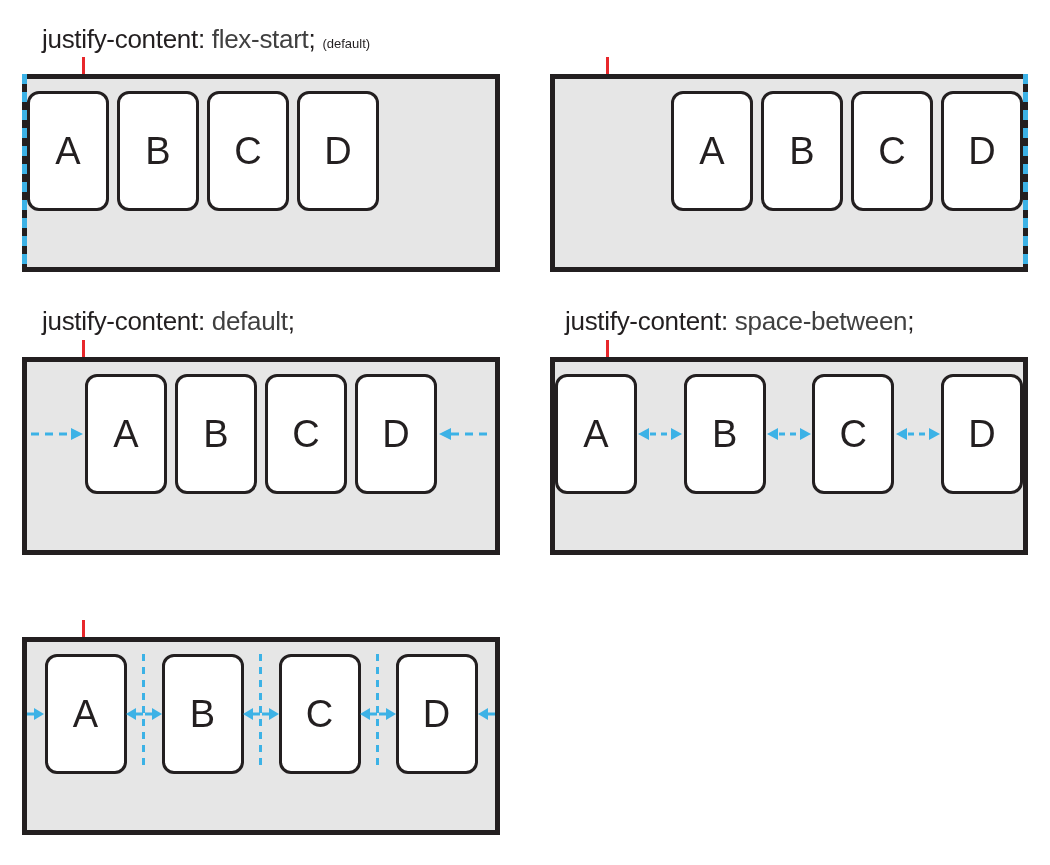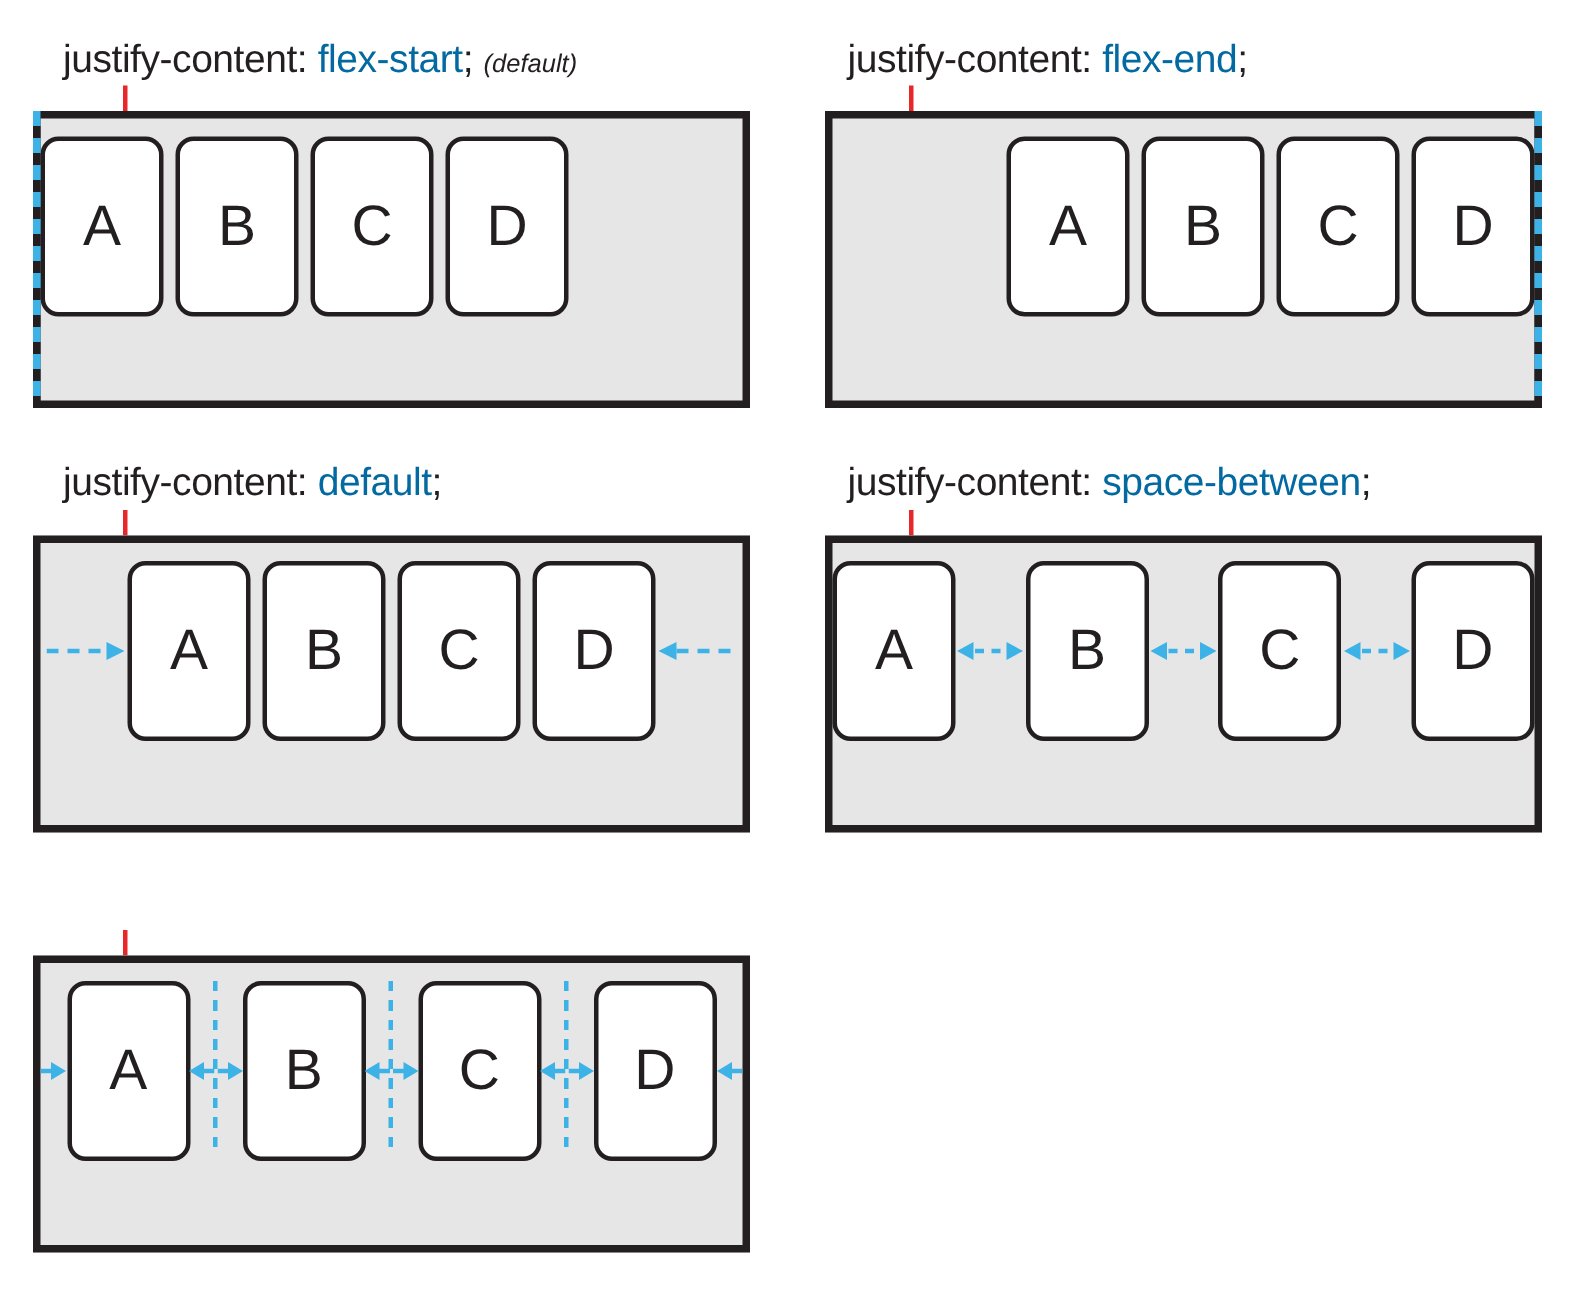--- a/index.html
+++ b/index.html
@@ -1,22 +1,22 @@
 <!DOCTYPE html>
 <html><head>
 <meta charset="utf-8">
 <style>
   html,body{margin:0;padding:0;background:#ffffff;}
   .page{
     position:relative;width:1050px;height:865px;background:#ffffff;
     font-family:"Liberation Sans", sans-serif;color:#231f20;overflow:hidden;
   }
   .title{position:absolute;font-size:26px;letter-spacing:-0.3px;white-space:nowrap;color:#231f20;}
-  .title .val{color:#0369a1;}
-  .title .note{font-size:17px;margin-left:7px;letter-spacing:0;font-style:italic;}
+  .title .val{color:#404040;}
+  .title .note{font-size:13px;margin-left:7px;letter-spacing:0;}
   .tick{position:absolute;width:3px;height:17px;background:#e8272b;}
   .flexbox{
     position:absolute;width:478px;height:198px;box-sizing:border-box;
     background:#e6e6e6;border:5px solid #231f20;
     display:flex;align-items:flex-start;padding-top:12px;
   }
   .fb-start{justify-content:flex-start;gap:8px;}
   .fb-end{justify-content:flex-end;gap:8px;}
   .fb-center{justify-content:center;gap:8px;}
   .fb-between{justify-content:space-between;}
@@ -48,21 +48,20 @@
   <div class="title" style="left:42px;top:24px"><span class="prop">justify-content: </span><span class="val">flex-start</span><span class="prop">;</span><span class="note">(default)</span></div>
   <div class="tick" style="left:82px;top:57px"></div>
   <div class="flexbox fb-start" style="left:22px;top:74px">
     <div class="edge-dash left"></div>
     <div class="item">A</div>
     <div class="item">B</div>
     <div class="item">C</div>
     <div class="item">D</div>
   </div>
 
-  <div class="title" style="left:565px;top:24px"><span class="prop">justify-content: </span><span class="val">flex-end</span><span class="prop">;</span></div>
   <div class="tick" style="left:606px;top:57px"></div>
   <div class="flexbox fb-end" style="left:550px;top:74px">
     <div class="edge-dash right"></div>
     <div class="item">A</div>
     <div class="item">B</div>
     <div class="item">C</div>
     <div class="item">D</div>
   </div>
 
   <div class="title" style="left:42px;top:306px"><span class="prop">justify-content: </span><span class="val">default</span><span class="prop">;</span></div>

